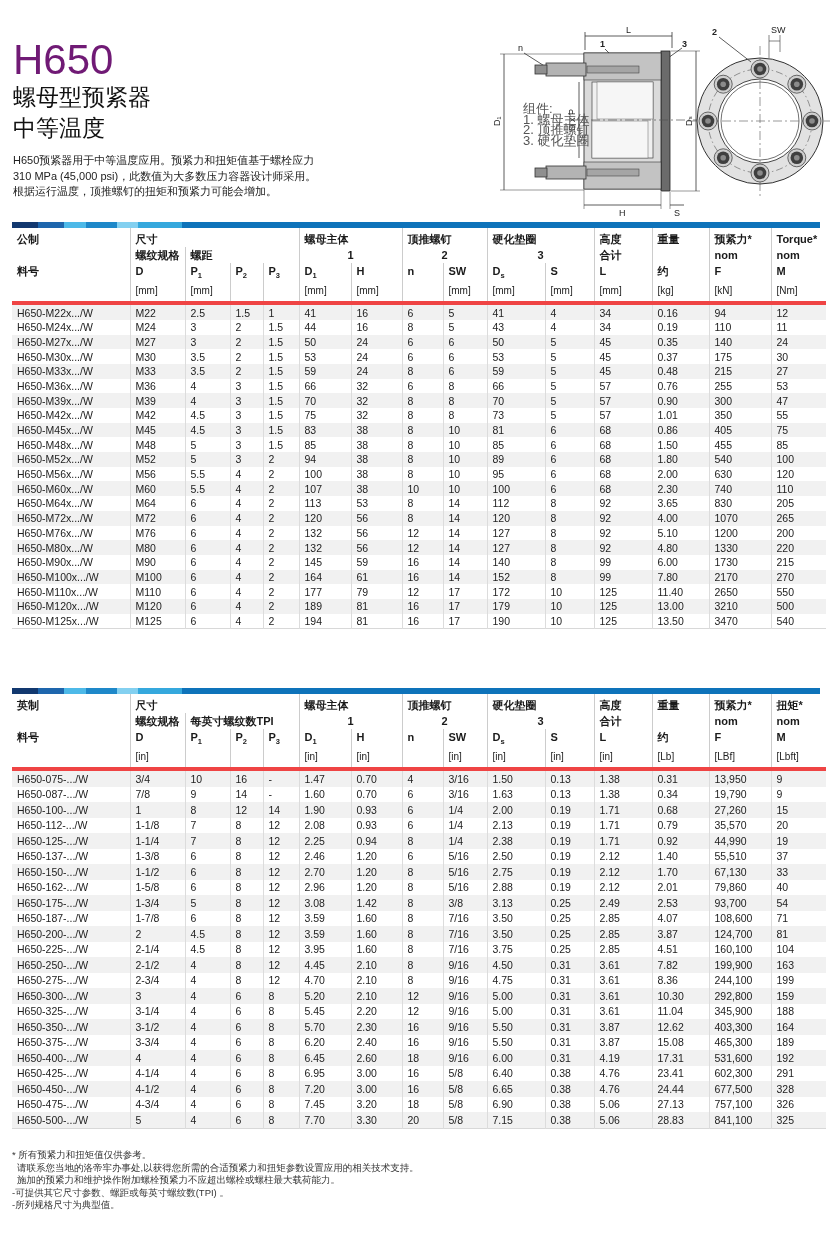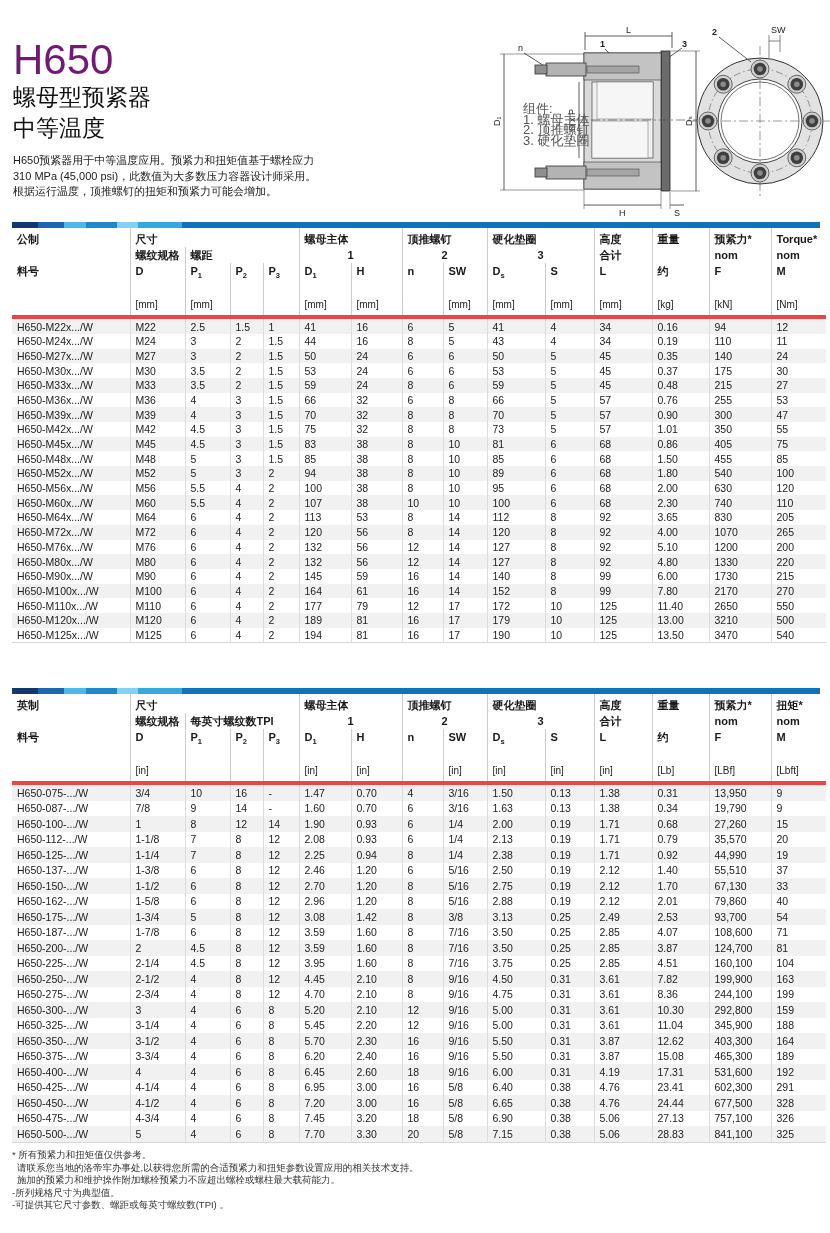--- a/index.html
+++ b/index.html
@@ -31,21 +31,21 @@
       #35a8dd 15.6%, #35a8dd 21%,
       #0e73ba 21%, #0e73ba 100%);}
   table{border-collapse:collapse;table-layout:fixed;width:808px;}
   thead th{font-weight:bold;text-align:left;vertical-align:top;padding:1px 0 1px 5px;font-size:11px;line-height:14px;}
   thead tr.band1 th{padding-top:4px;}
   thead tr.band3 th{padding-bottom:3px;}
   thead{border-bottom:4px solid #ef4444;}
   table{border-bottom:1px solid #d8d8d8;}
   .gl{border-left:1px solid #cccccc;}
   .ctr{text-align:center;padding-left:0;}
-  .unit{display:block;font-weight:normal;font-size:10px;color:#222;margin-top:15px;}
+  .unit{display:block;font-weight:normal;font-size:10px;color:#222;margin-top:1px;}
   sub{font-size:7.5px;}
   tbody td{font-size:10.5px;padding:0 0 0 5px;white-space:nowrap;overflow:hidden;color:#222;}
   tbody td:not(:first-child){border-left:1px solid #dcdcdc;}
   tbody tr:nth-child(odd){background:#f1f1f1;}
   .tbl-metric tbody td{height:14.7px;}
   .tbl-imperial tbody td{height:15.5px;}
   
   .footnotes{position:absolute;left:12px;top:1149px;font-size:9.5px;line-height:12.5px;color:#333;}
   .fn-indent{padding-left:5px;}
 </style>
@@ -1078,15 +1078,15 @@
           <td>325</td>
         </tr>
       </tbody>
   </table>
 </div>
 
 <div class="footnotes">
   <div>* 所有预紧力和扭矩值仅供参考。</div>
   <div class="fn-indent">请联系您当地的洛帝牢办事处,以获得您所需的合适预紧力和扭矩参数设置应用的相关技术支持。</div>
   <div class="fn-indent">施加的预紧力和维护操作附加螺栓预紧力不应超出螺栓或螺柱最大载荷能力。</div>
+  <div>-可提供其它尺寸参数、螺距或每英寸螺纹数(TPI) 。</div>
   <div>-所列规格尺寸为典型值。</div>
-  <div>-可提供其它尺寸参数、螺距或每英寸螺纹数(TPI) 。</div>
 </div>
 
 </body></html>

